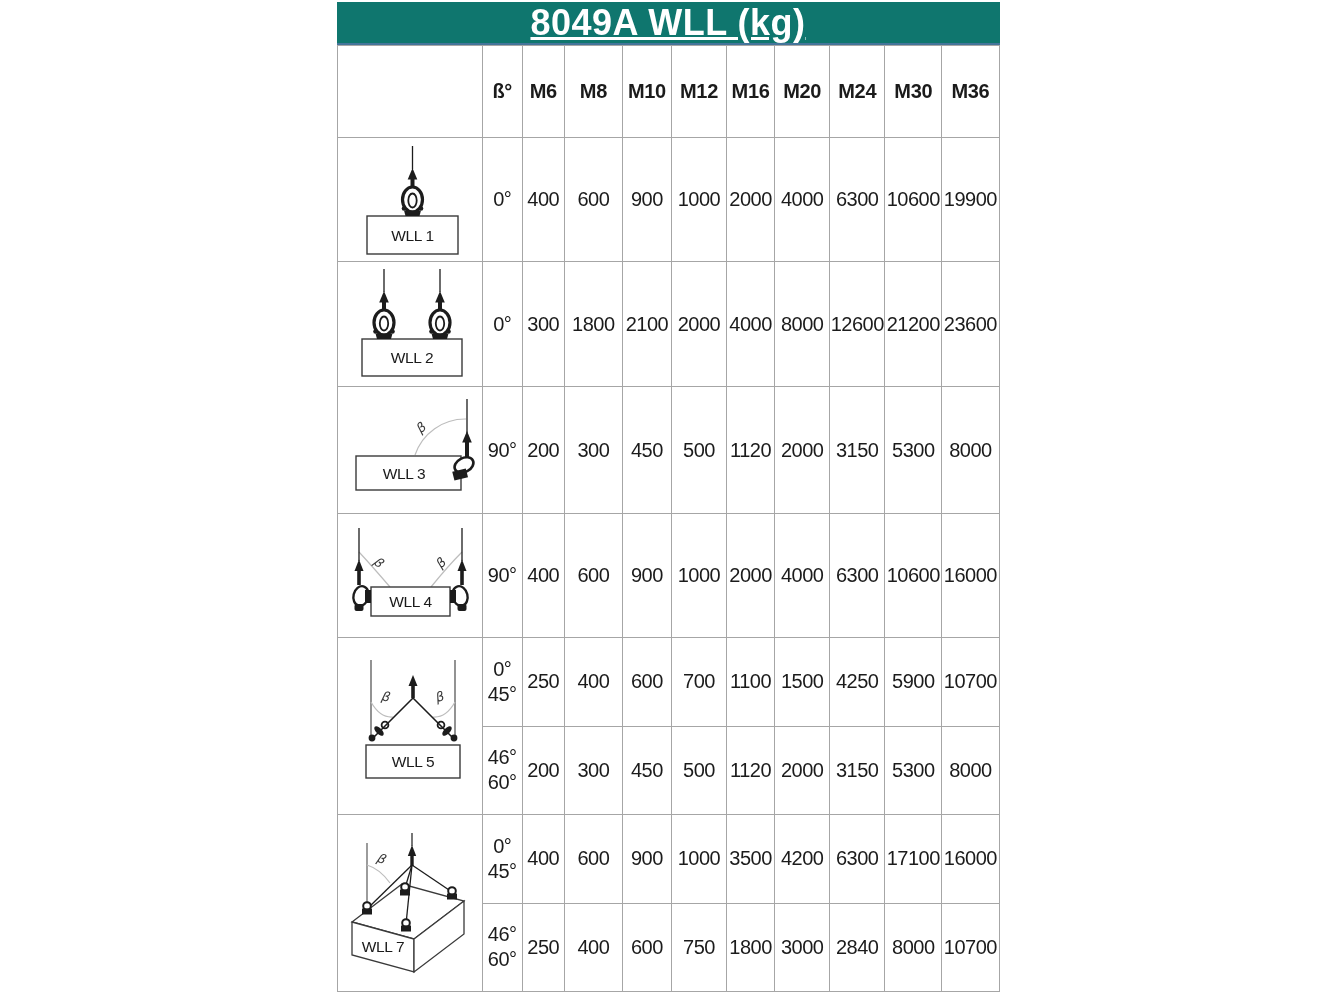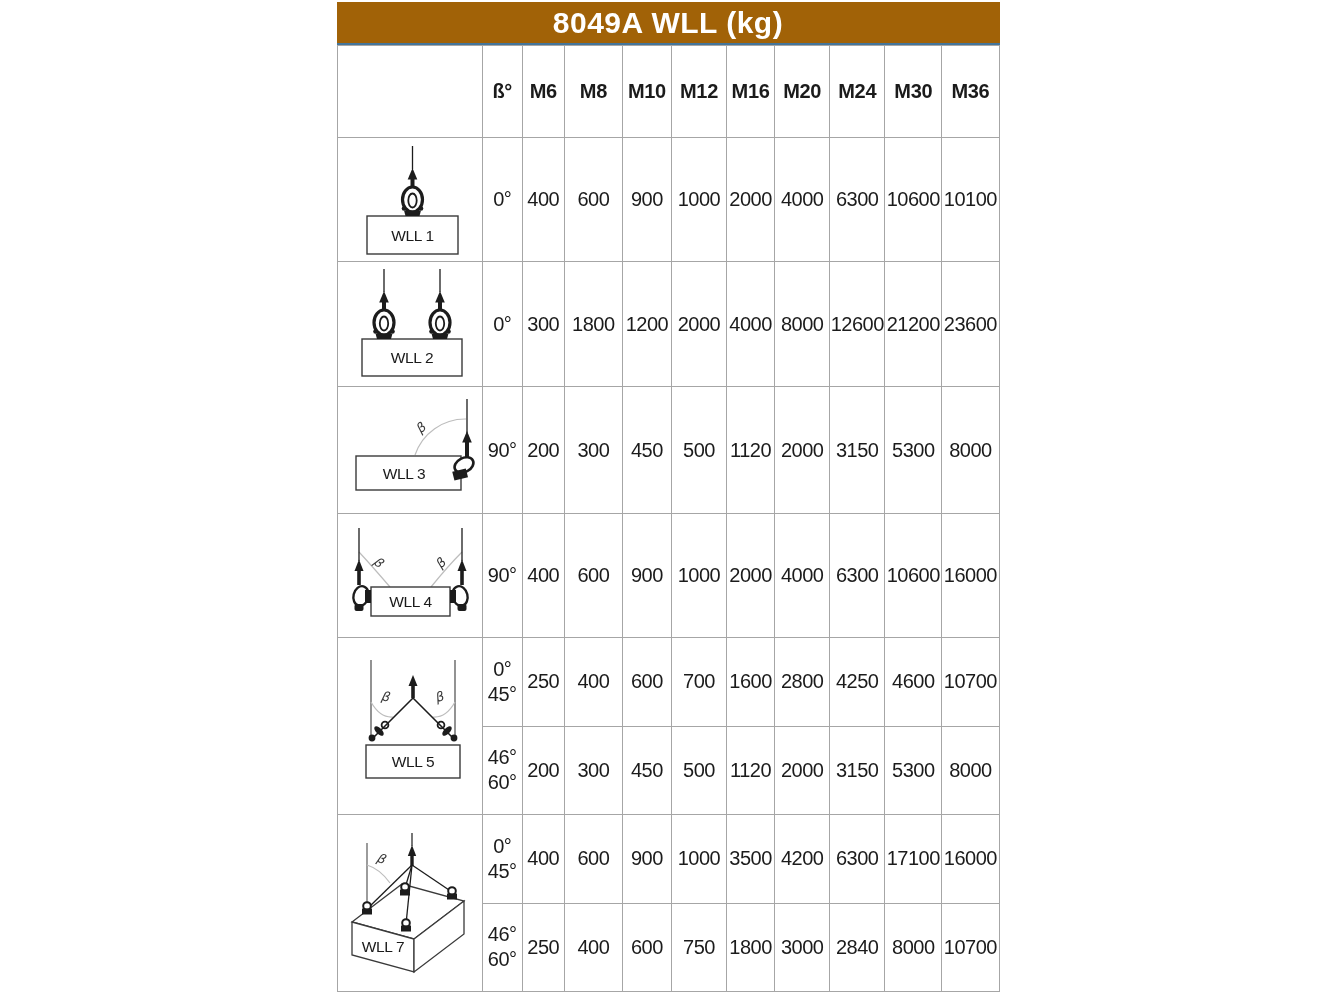--- a/index.html
+++ b/index.html
@@ -5,23 +5,23 @@
   html,body{margin:0;padding:0;}
   body{
     width:1336px;height:1000px;background:#ffffff;
     font-family:"Liberation Sans","DejaVu Sans",sans-serif;
     -webkit-font-smoothing:antialiased;
   }
   .table-wrap{
     width:663px;margin:0 auto;padding-top:2px;
   }
   .title-bar{
-    height:41px;background:#a16207;border-bottom:2px solid #44759a;
+    height:41px;background:#0f766e;border-bottom:2px solid #44759a;
     display:flex;align-items:center;justify-content:center;
-    color:#ffffff;font-size:30px;font-weight:bold;letter-spacing:0.5px;
+    color:#ffffff;font-size:36px;font-weight:bold;letter-spacing:0.5px;text-decoration:underline;
   }
   table.wll{
     border-collapse:collapse;table-layout:fixed;width:663px;
     background:#ffffff;
   }
   table.wll col.c-diag{width:145px;}
   table.wll col.c-ang{width:40px;}
   table.wll col.c0{width:42px;}
   table.wll col.c1{width:58px;}
   table.wll col.c2{width:49px;}
@@ -113,36 +113,36 @@
       </td>
       <td class="ang">0°</td>
       <td class="val">400</td>
       <td class="val">600</td>
       <td class="val">900</td>
       <td class="val">1000</td>
       <td class="val">2000</td>
       <td class="val">4000</td>
       <td class="val">6300</td>
       <td class="val">10600</td>
-      <td class="val">10100</td>
+      <td class="val">19900</td>
     </tr>
 
     <tr class="r2">
       <td class="diag">
         <svg viewBox="0 0 145 124" width="145" height="124">
           <rect x="24" y="77" width="100" height="37" fill="#ffffff" stroke="#3a3a3a" stroke-width="1.4"></rect>
           <use href="#ringv" x="46" y="77"></use>
           <use href="#ringv" x="102" y="77"></use>
           <text class="dlabel" x="74" y="101" text-anchor="middle">WLL 2</text>
         </svg>
       </td>
       <td class="ang">0°</td>
       <td class="val">300</td>
       <td class="val">1800</td>
-      <td class="val">1200</td>
+      <td class="val">2100</td>
       <td class="val">2000</td>
       <td class="val">4000</td>
       <td class="val">8000</td>
       <td class="val">12600</td>
       <td class="val">21200</td>
       <td class="val">23600</td>
     </tr>
 
     <tr class="r3">
       <td class="diag">
@@ -237,24 +237,24 @@
           <text class="beta" x="103" y="63" text-anchor="middle" transform="rotate(-14 103 63)">β</text>
           <text class="dlabel" x="75" y="129" text-anchor="middle">WLL 5</text>
         </svg>
       </td>
       <td class="ang">0°
 45°</td>
       <td class="val">250</td>
       <td class="val">400</td>
       <td class="val">600</td>
       <td class="val">700</td>
-      <td class="val">1600</td>
-      <td class="val">2800</td>
+      <td class="val">1100</td>
+      <td class="val">1500</td>
       <td class="val">4250</td>
-      <td class="val">4600</td>
+      <td class="val">5900</td>
       <td class="val">10700</td>
     </tr>
     <tr class="sub">
       <td class="ang">46°
 60°</td>
       <td class="val">200</td>
       <td class="val">300</td>
       <td class="val">450</td>
       <td class="val">500</td>
       <td class="val">1120</td>

